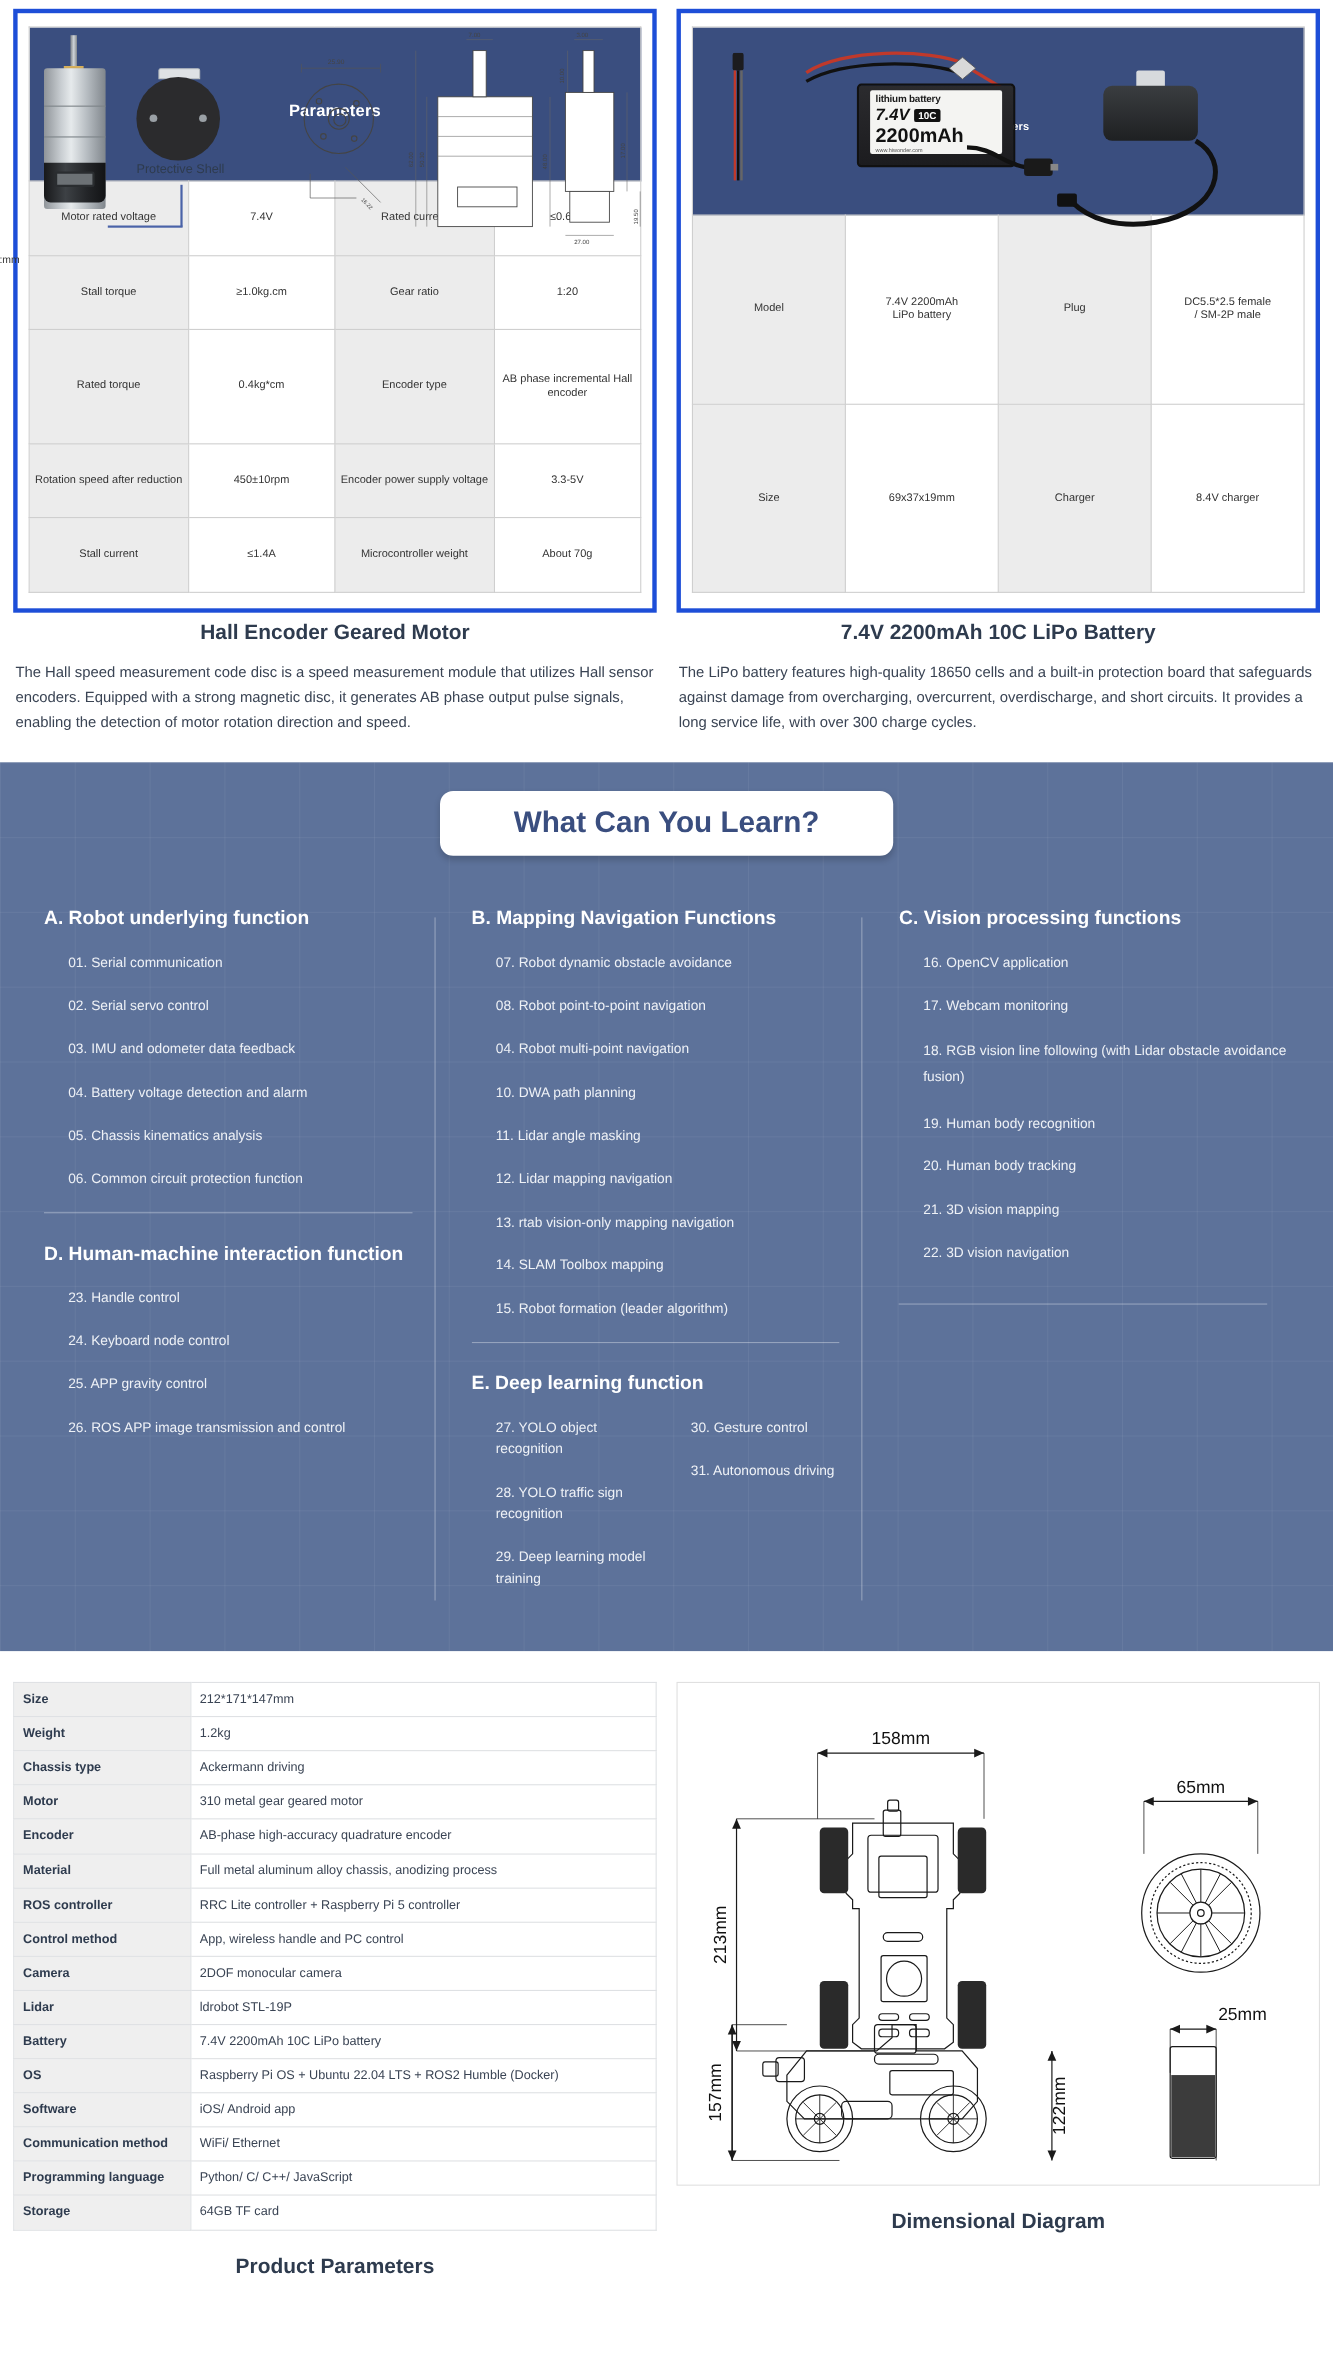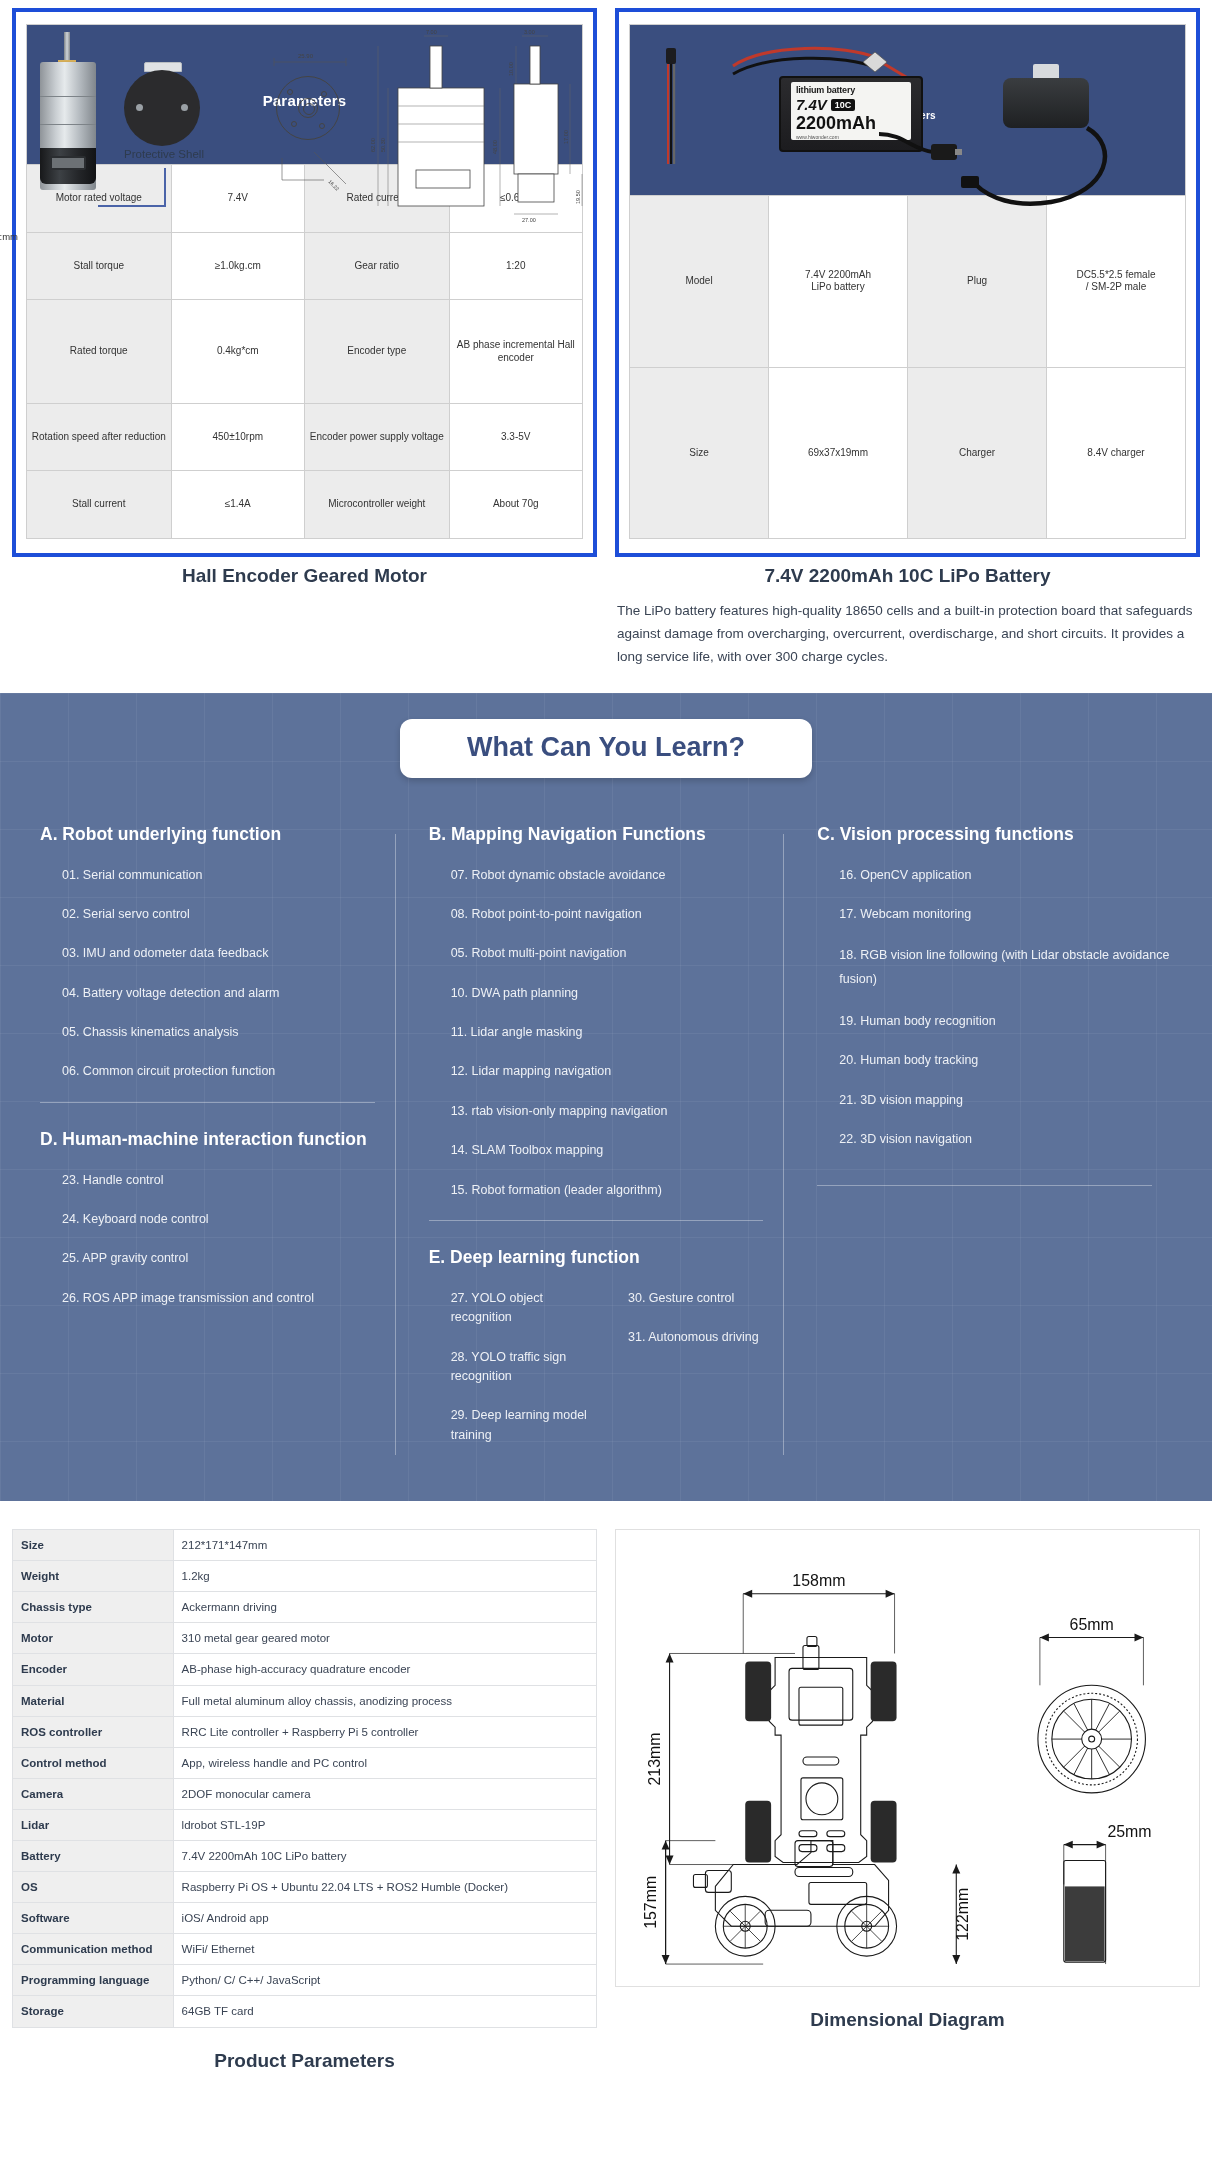--- a/index.html
+++ b/index.html
@@ -344,20 +344,21 @@
               <td class="k">Stall current</td>
               <td class="v">≤1.4A</td>
               <td class="k">Microcontroller weight</td>
               <td class="v">About 70g</td>
             </tr>
           </tbody>
         </table>
       </div>
 
       <div class="prod-title">Hall Encoder Geared Motor</div>
+      <div class="prod-desc">The Hall speed measurement code disc is a speed measurement module that utilizes Hall sensor encoders. Equipped with a strong magnetic disc, it generates AB phase output pulse signals, enabling the detection of motor rotation direction and speed.</div>
     </div>
 
     <div class="prod-card">
       <div class="card-box">
         <div class="illus">
           <div class="batt-wrap">
 
             <svg class="conn-left" viewBox="0 0 12 118">
               <rect x="1" y="0" width="10" height="16" fill="#1c1c1f" rx="2"></rect>
               <rect x="2" y="16" width="2.2" height="100" fill="#c0392b"></rect>
@@ -449,21 +450,21 @@
           <div class="sec-item">25. APP gravity control</div>
           <div class="sec-item">26. ROS APP image transmission and control</div>
         </div>
       </div>
 
       <div class="lcol b">
         <div class="vdiv"></div>
         <div class="sec-head">B. Mapping Navigation Functions</div>
         <div class="sec-item">07. Robot dynamic obstacle avoidance</div>
         <div class="sec-item">08. Robot point-to-point navigation</div>
-        <div class="sec-item">05. Robot multi-point navigation</div>
+        <div class="sec-item">04. Robot multi-point navigation</div>
         <div class="sec-item">10. DWA path planning</div>
         <div class="sec-item">11. Lidar angle masking</div>
         <div class="sec-item">12. Lidar mapping navigation</div>
         <div class="sec-item">13. rtab vision-only mapping navigation</div>
         <div class="sec-item">14. SLAM Toolbox mapping</div>
         <div class="sec-item">15. Robot formation (leader algorithm)</div>
 
         <div class="hdiv"></div>
 
         <div class="lcol-bottom">

